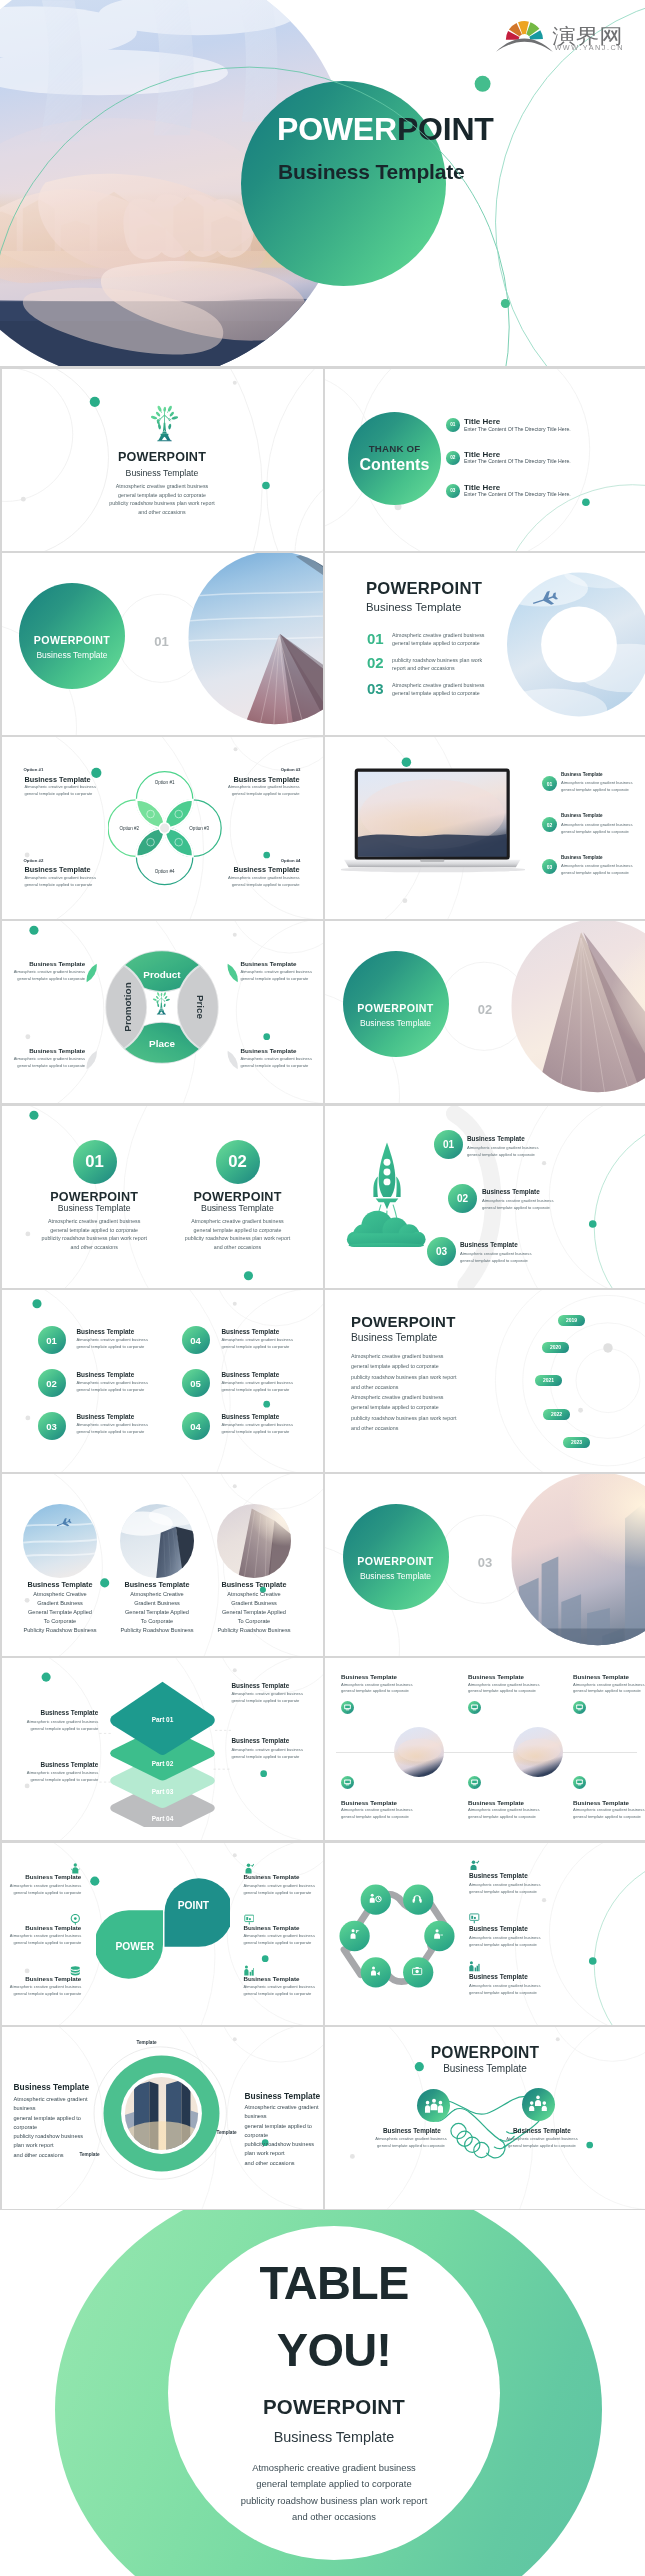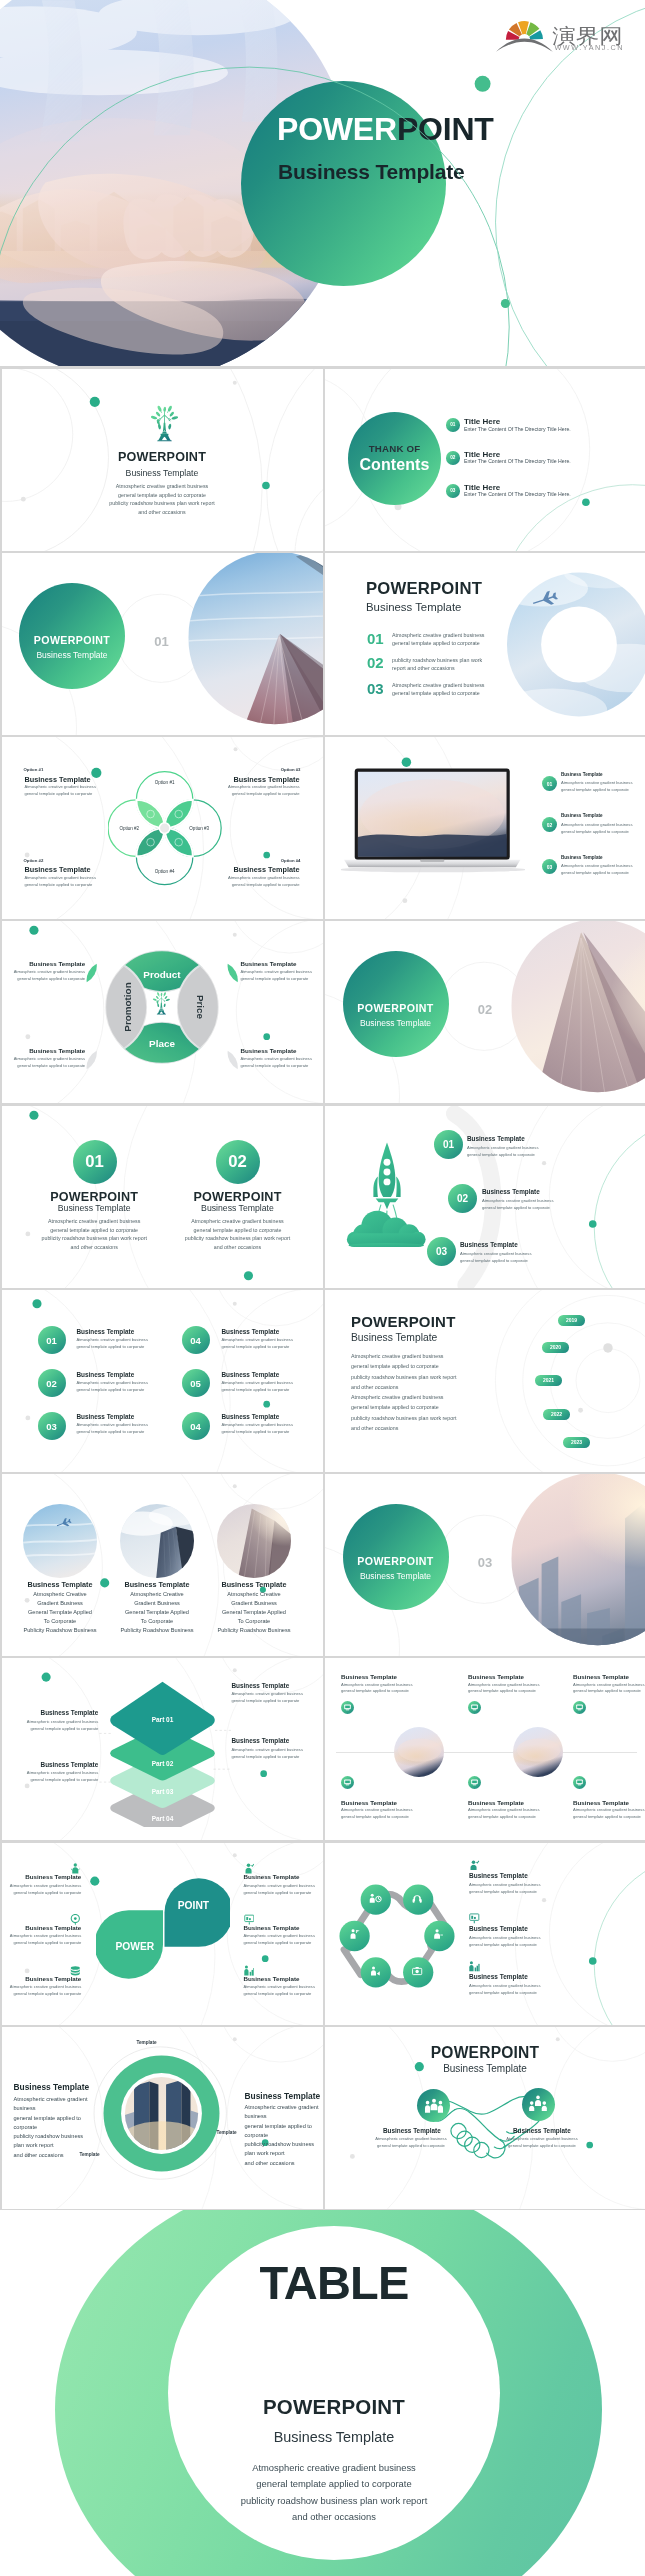--- a/index.html
+++ b/index.html
@@ -1511,20 +1511,21 @@
           <div>general template applied to corporate</div>
         </div>
     </div>
   </div>
 
   <div class="slide" style="left:0;top:2210px;width:646px;height:366px">
     <div style="position:absolute;left:55px;top:-36px;width:547px;height:471px;border-radius:50%;
                 background:linear-gradient(112deg,#97e7b0 0%, #86e1a8 28%, #74d8a2 55%, #63c9a2 80%, #5cc3a3 100%)"></div>
     <div style="position:absolute;left:168px;top:16px;width:332px;height:334px;border-radius:50%;background:#ffffff"></div>
     <div class="txt center" style="left:168px;top:49px;width:332px;font-size:47px;font-weight:bold;color:#1d2a2e;letter-spacing:-0.8px;line-height:1">TABLE</div>
+    <div class="txt center" style="left:168px;top:116px;width:332px;font-size:47px;font-weight:bold;color:#1d2a2e;letter-spacing:-0.8px;line-height:1">YOU!</div>
     <div class="txt center" style="left:168px;top:187px;width:332px;font-size:20.5px;font-weight:bold;color:#1d2a2e;letter-spacing:0.2px;line-height:1">POWERPOINT</div>
     <div class="txt center" style="left:168px;top:220px;width:332px;font-size:14.4px;color:#2b383e;line-height:1">Business Template</div>
     <div class="txt center" style="left:168px;top:250px;width:332px;font-size:9.4px;color:#3c4c54;line-height:16.3px">
       <div>Atmospheric creative gradient business</div>
         <div>general template applied to corporate</div>
       <div>publicity roadshow business plan work report</div>
         <div>and other occasions</div>
     </div>
   </div>
 

